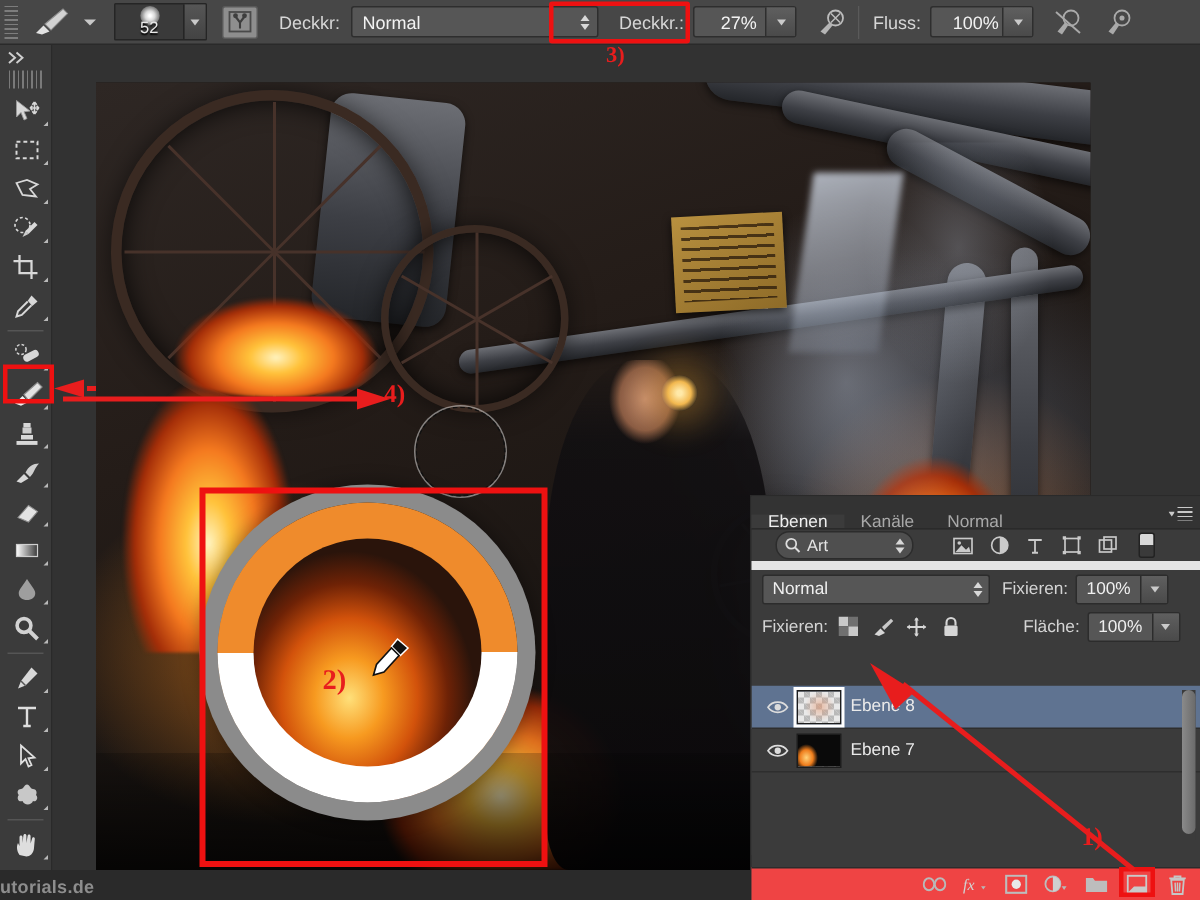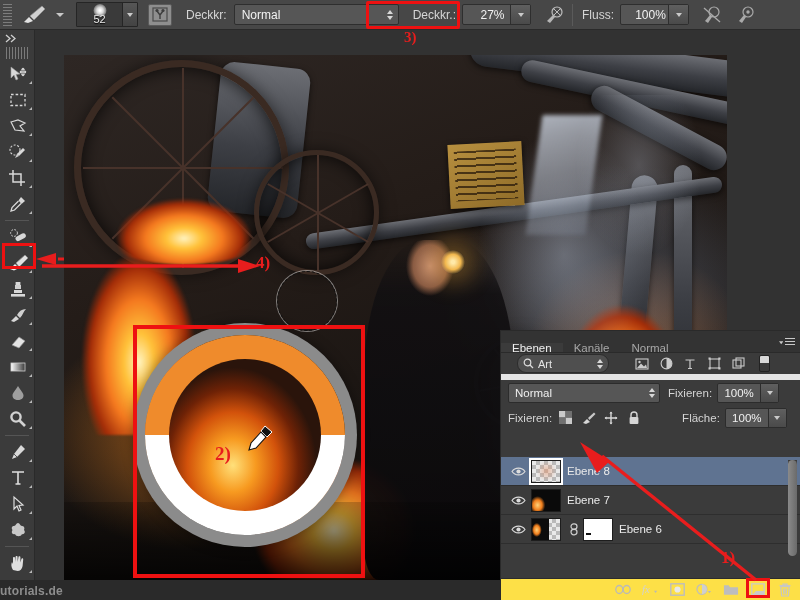--- a/index.html
+++ b/index.html
@@ -354,21 +354,21 @@
   #layer-scrollbar {
     position:absolute; right: 3px; top: 129px; width: 9px; height: 100px;
     background: #3b3b3b;
   }
   #layer-scrollthumb {
     width:9px; height:96px; border-radius:5px;
     background: linear-gradient(to right, #8a8a8a, #6a6a6a);
   }
   #panel-bottom {
     position:absolute; left:0; bottom:0; width:300px; height: 22px;
-    background:#fde047; border-top:1px solid #2c2c2c;
+    background:#ef4444; border-top:1px solid #2c2c2c;
     display:flex; align-items:center; justify-content:flex-end; padding-right: 8px; gap: 11px;
   }
   .pb-icon { width:16px;height:16px;display:flex;align-items:center;justify-content:center; position:relative; }
   #newlayer-highlight {
     position:absolute; right: 30px; bottom: 2px; width: 24px; height: 20px;
     border: 3px solid #ee1111; pointer-events:none;
   }
   #ann-1 {
     position:absolute; left: 721px; top: 548px;
     color:#e81d1d; font-size:17px; font-weight:bold;
@@ -874,42 +874,20 @@
             <circle cx="7.5" cy="5.5" r="2.1" fill="#dcdcdc"></circle>
           </svg>
         </span>
         <span class="thumb">
           <span class="content" style="background:#0a0a0a"></span>
           <span class="content" style="background:radial-gradient(ellipse 35% 55% at 20% 72%, #ffd27a, #ef7d1c 45%, rgba(0,0,0,0) 78%)"></span>
         </span>
         <span class="layer-name">Ebene 7</span>
       </div>
 
-      <div class="layer-row">
-        <span class="eye-cell">
-          <svg width="15" height="11" viewBox="0 0 15 11">
-            <path d="M1 5.5 C4 1, 11 1, 14 5.5 C11 10, 4 10, 1 5.5 Z" fill="none" stroke="#dcdcdc" stroke-width="1.1"></path>
-            <circle cx="7.5" cy="5.5" r="2.1" fill="#dcdcdc"></circle>
-          </svg>
-        </span>
-        <span class="thumb">
-          <span class="content" style="background:linear-gradient(to right, #0c0c0c 0 62%, rgba(0,0,0,0) 62%)"></span>
-          <span class="content" style="background:radial-gradient(ellipse 22% 42% at 17% 52%, #ffd27a, #ef7d1c 50%, rgba(0,0,0,0) 80%)"></span>
-        </span>
-        <span class="link-glyph">
-          <svg width="10" height="13" viewBox="0 0 10 13">
-            <rect x="2" y="0.8" width="6" height="5.4" rx="2.7" fill="none" stroke="#cfcfcf" stroke-width="1.2"></rect>
-            <rect x="2" y="6.4" width="6" height="5.4" rx="2.7" fill="none" stroke="#cfcfcf" stroke-width="1.2"></rect>
-          </svg>
-        </span>
-        <span class="mask-thumb">
-          <span style="position:absolute;left:2px;bottom:5px;width:5px;height:2px;background:#111"></span>
-        </span>
-        <span class="layer-name">Ebene 6</span>
-      </div>
 
 
     </div>
 
     <div id="layer-scrollbar">
       <div id="layer-scrollthumb"></div>
     </div>
 
     <div id="panel-bottom">
       <span class="pb-icon">

